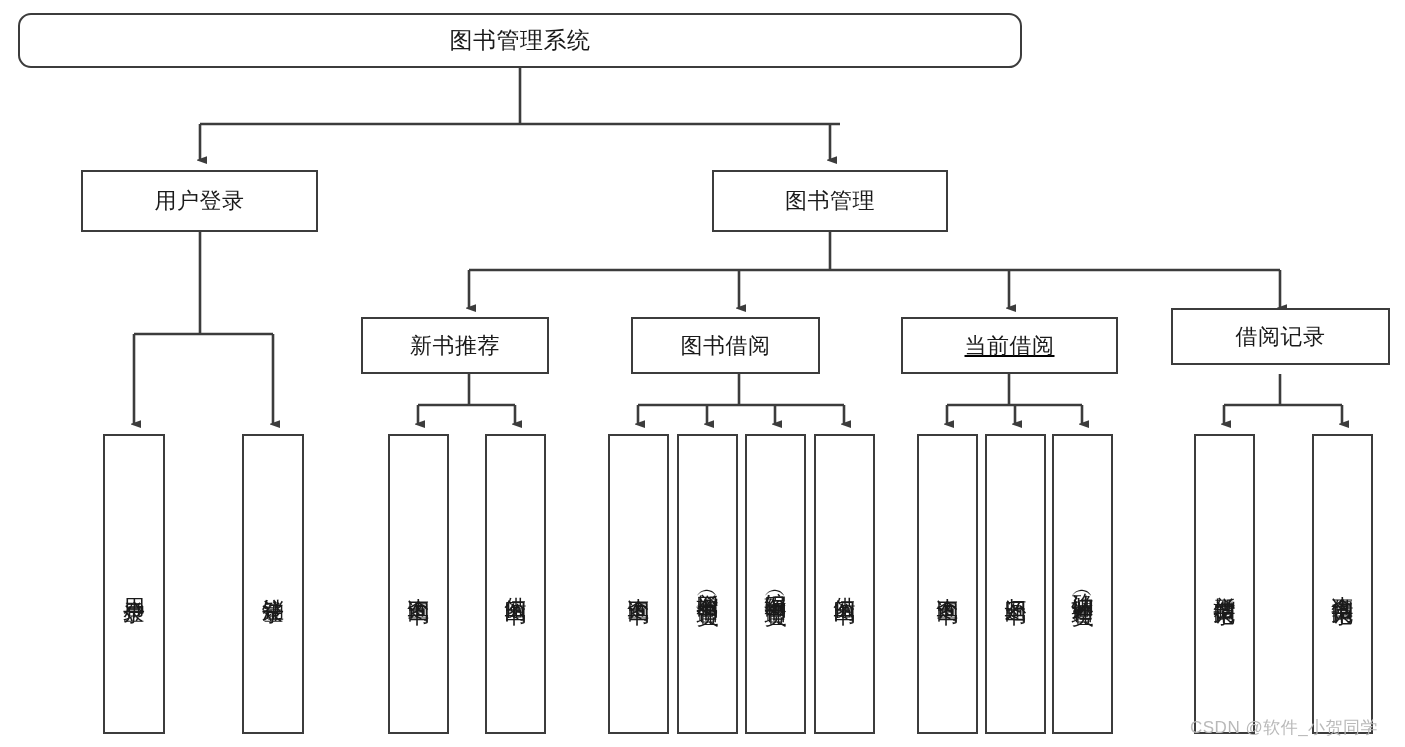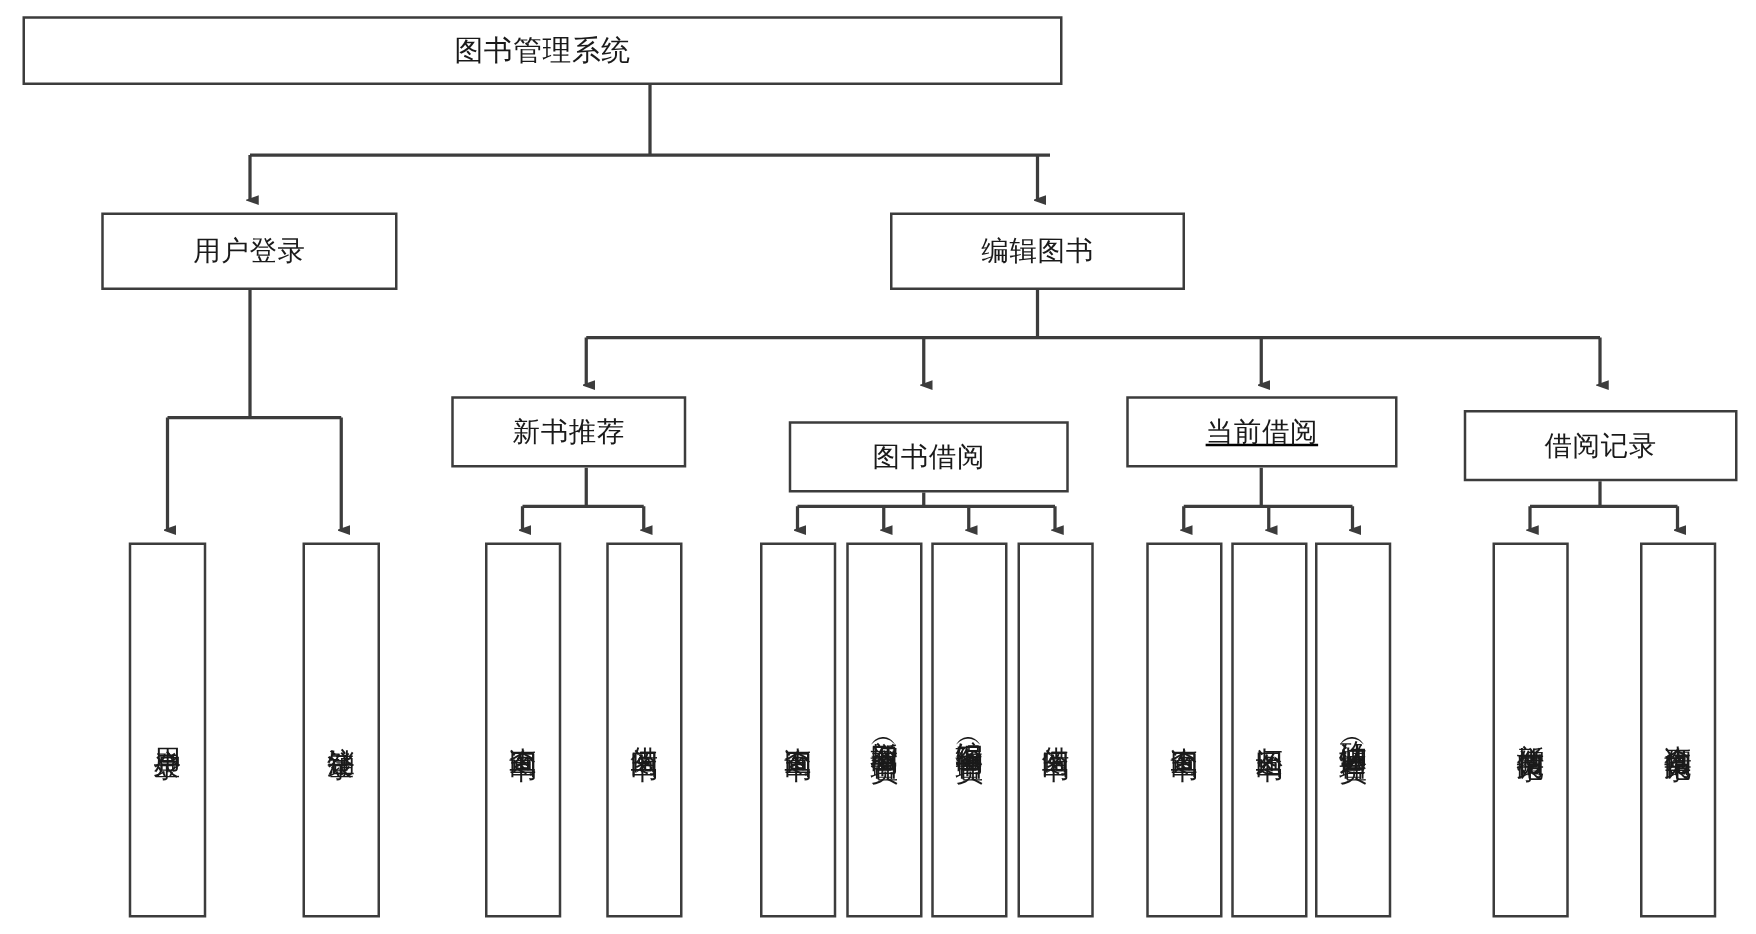--- a/index.html
+++ b/index.html
@@ -120,41 +120,41 @@
       <path d="M 1082 405 L 1082 424" marker-end="url(#arrowhead)"></path>
 
       <path d="M 1280 374 L 1280 405"></path>
       <path d="M 1224 405 L 1342 405"></path>
       <path d="M 1224 405 L 1224 424" marker-end="url(#arrowhead)"></path>
       <path d="M 1342 405 L 1342 424" marker-end="url(#arrowhead)"></path>
 
     </g>
   </svg>
 
-  <div class="node-box root horizontal" style="left:18px; top:13px; width:832px; height:55px;">
+  <div class="node-box root horizontal" style="left:18px; top:13px; width:1004px; height:55px;border-radius:13px;">
     <span class="node-label">图书管理系统</span>
   </div>
 
   <div class="node-box horizontal" style="left:81px; top:170px; width:237px; height:62px;">
     <span class="node-label">用户登录</span>
   </div>
   <div class="node-box horizontal" style="left:712px; top:170px; width:236px; height:62px;">
-    <span class="node-label">编辑图书</span>
+    <span class="node-label">图书管理</span>
   </div>
 
   <div class="node-box horizontal" style="left:361px; top:317px; width:188px; height:57px;">
     <span class="node-label">新书推荐</span>
   </div>
-  <div class="node-box horizontal" style="left:631px; top:317px; width:224px; height:57px;margin-top:20px;">
+  <div class="node-box horizontal" style="left:631px; top:317px; width:189px; height:57px;">
     <span class="node-label">图书借阅</span>
   </div>
   <div class="node-box horizontal" style="left:901px; top:317px; width:217px; height:57px;text-decoration:underline;">
     <span class="node-label">当前借阅</span>
   </div>
-  <div class="node-box horizontal" style="left:1171px; top:328px; width:219px; height:57px;">
+  <div class="node-box horizontal" style="left:1171px; top:308px; width:219px; height:57px;">
     <span class="node-label">借阅记录</span>
   </div>
 
   <div class="node-box vertical" style="left:103px; top:434px; width:62px; height:300px;">
     <span class="node-label">用户登录</span>
   </div>
   <div class="node-box vertical" style="left:242px; top:434px; width:62px; height:300px;">
     <span class="node-label">注销登录</span>
   </div>
 
@@ -188,14 +188,15 @@
     <span class="node-label">确认归还（管理员）</span>
   </div>
 
   <div class="node-box vertical" style="left:1194px; top:434px; width:61px; height:300px;">
     <span class="node-label">新增借阅记录</span>
   </div>
   <div class="node-box vertical" style="left:1312px; top:434px; width:61px; height:300px;">
     <span class="node-label">查询借阅记录</span>
   </div>
 
+  <div class="watermark" style="left:1190px; top:716px;">CSDN @软件_小贺同学</div>
 
 </div>
 
 </body></html>

